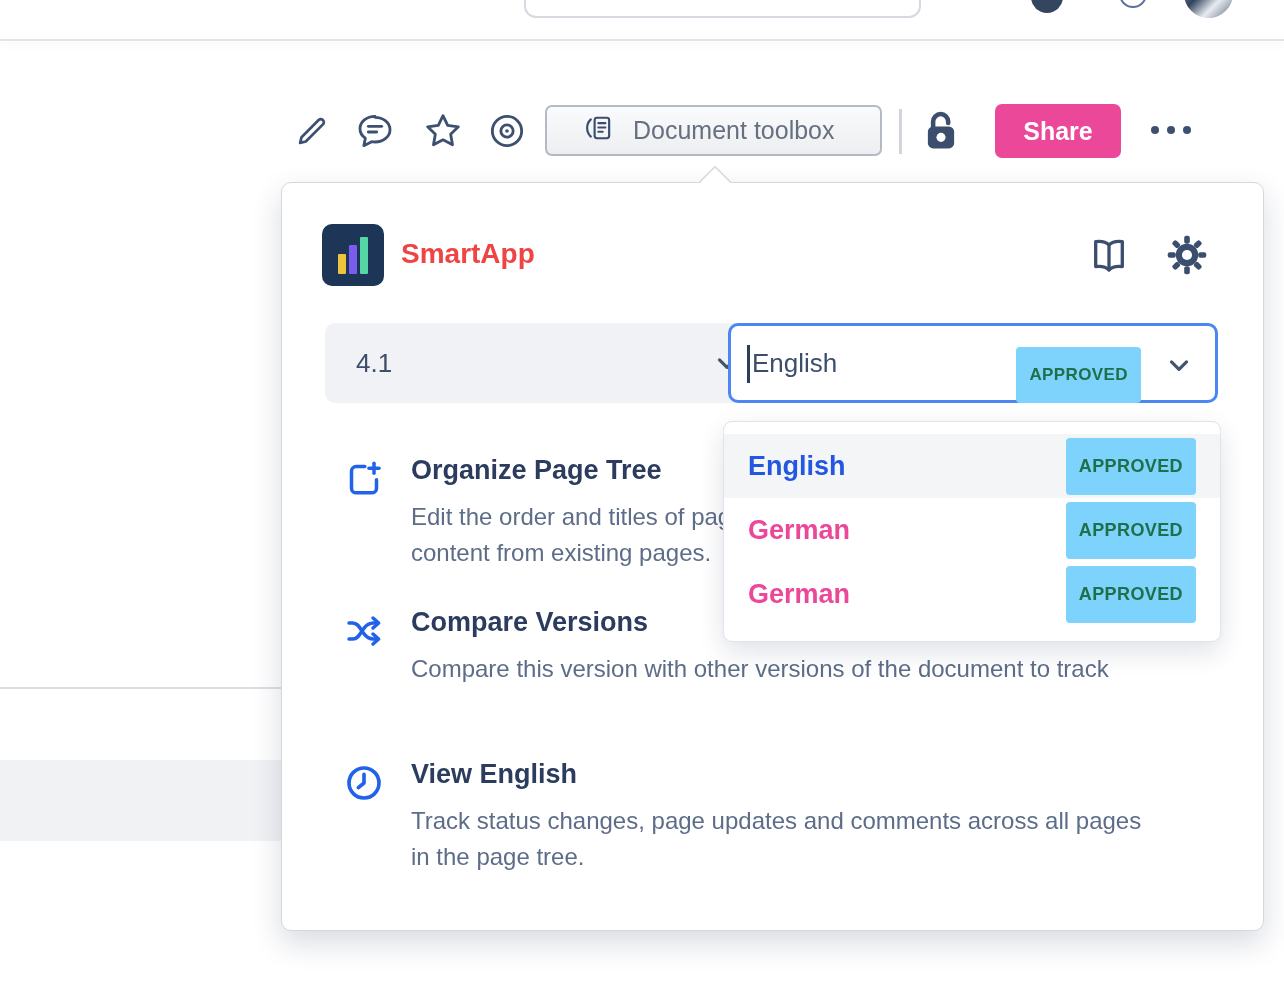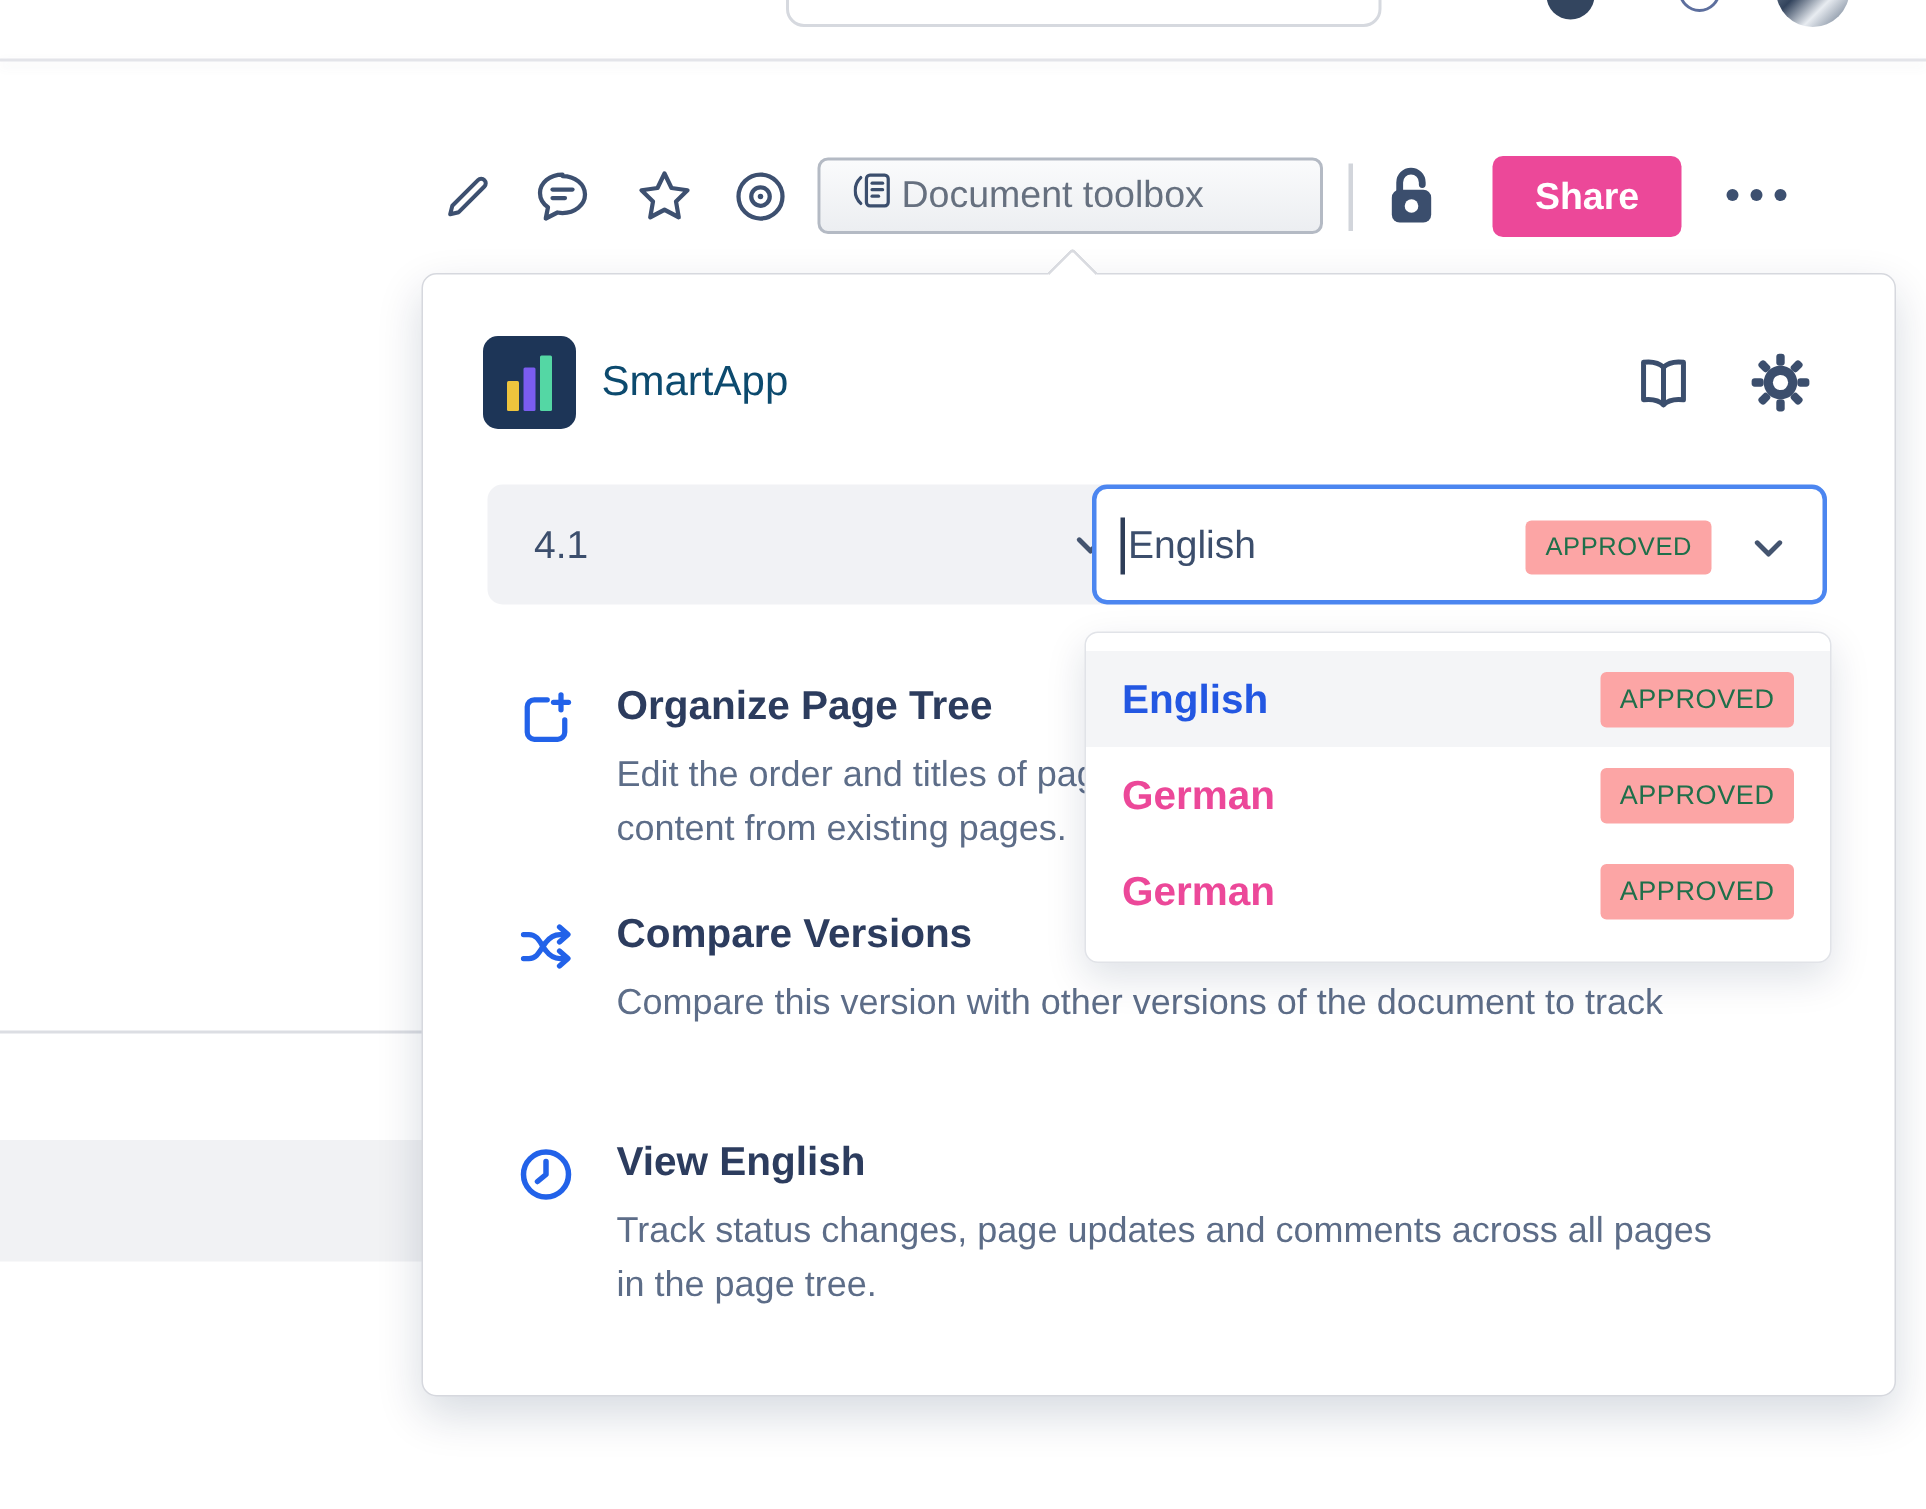--- a/index.html
+++ b/index.html
@@ -27,21 +27,21 @@
 
   
   .tool-icon { color:#3d5070; }
   .icon-edit   { left:293px; top:112px; }
   .icon-comment{ left:355px; top:111px; }
   .icon-star   { left:423px; top:111px; }
   .icon-watch  { left:487px; top:111px; }
   .btn-doc-toolbox { left:545px; top:105px; width:337px; height:51px;
     background:linear-gradient(#fafbfc,#eceef1);
     border:2px solid #b4bac4; border-radius:7px;
-    display:flex; align-items:center; gap:4px; padding-left:22px;
+    display:flex; align-items:center; gap:19px; padding-left:39px;
     font-size:25px; color:#66707f; cursor:pointer; }
   .toolbar-sep { left:899px; top:109px; width:3px; height:45px; background:#d2d5db; }
   .icon-unlock { left:920px; top:107px; }
   .btn-share { left:995px; top:104px; width:126px; height:54px;
     background:#ec4899; border:none; border-radius:7px;
     color:#fff; font-size:25px; font-weight:600; font-family:inherit;
     display:flex; align-items:center; justify-content:center; cursor:pointer; }
   .icon-more { left:1151px; top:126px; display:flex; gap:8px; cursor:pointer; }
   .icon-more i { width:8px; height:8px; border-radius:50%; background:#3d5070; }
 
@@ -56,42 +56,42 @@
   .panel-caret { left:421px; top:-13px; width:24px; height:24px; background:#fff;
     border-left:2px solid #d9dbe0; border-top:2px solid #d9dbe0;
     transform:rotate(45deg); border-top-left-radius:3px; }
 
   .app-logo { left:40px; top:41px; width:62px; height:62px; border-radius:10px;
     background:#1d3557; }
   .app-logo span { position:absolute; bottom:12px; border-radius:1px; }
   .bar-y { left:16px; width:8px; height:20px; background:#eec43d; }
   .bar-p { left:27px; width:8px; height:29px; background:#7a5cf0; }
   .bar-g { left:38px; width:8px; height:37px; background:#54d7a4; }
-  .app-name { left:119px; top:55px; font-size:28px; font-weight:400; color:#0c4a6e; }
+  .app-name { left:119px; top:55px; font-size:28px; font-weight:700; color:#ef4444; }
   .icon-book { left:806px; top:51px; cursor:pointer; }
   .icon-gear { left:884px; top:51px; cursor:pointer; }
 
   
   .version-select { left:43px; top:140px; width:443px; height:80px;
     background:#f1f2f5; border-radius:10px; cursor:pointer;
     display:flex; align-items:center; }
   .version-select .val { margin-left:31px; font-size:26px; color:#3c4e6c; }
   .version-select svg { position:absolute; right:26px; top:25px; }
 
   .language-select { left:446px; top:140px; width:490px; height:80px;
     background:#fff; border:3px solid #4c86f0; border-radius:10px; cursor:text;
     display:flex; align-items:center; }
   .text-caret { position:absolute; left:16px; top:19px; width:2.5px; height:38px;
     background:#2e3d58; }
   .language-select .val { margin-left:21px; font-size:26px; color:#3c4e6c; }
   .language-select .badge { position:absolute; right:74px; top:21px; }
   .language-select svg { position:absolute; right:21px; top:24px; }
 
-  .badge { background:#fca5a5; color:#1f6f4a; font-weight:400; font-size:17px;
-    letter-spacing:0.4px; padding:8px 13px; border-radius:4px; white-space:nowrap; }
+  .badge { background:#7dd3fc; color:#1f6f4a; font-weight:700; font-size:17px;
+    letter-spacing:0.4px; padding:18px 13px; border-radius:4px; white-space:nowrap; }
 
   
   .lang-menu { left:441px; top:238px; width:498px; height:221px; background:#fff;
     border:1px solid #e1e3e8; border-radius:9px;
     box-shadow:0 10px 26px rgba(9,30,66,0.13); z-index:6; padding-top:12px; }
   .lang-row { height:64px; display:flex; align-items:center;
     justify-content:space-between; padding:0 24px; cursor:pointer; }
   .lang-row.selected { background:#f4f5f7; }
   .lang-row .lbl { font-size:27px; font-weight:700; color:#ec4899; }
   .lang-row.selected .lbl { color:#2357e2; }

